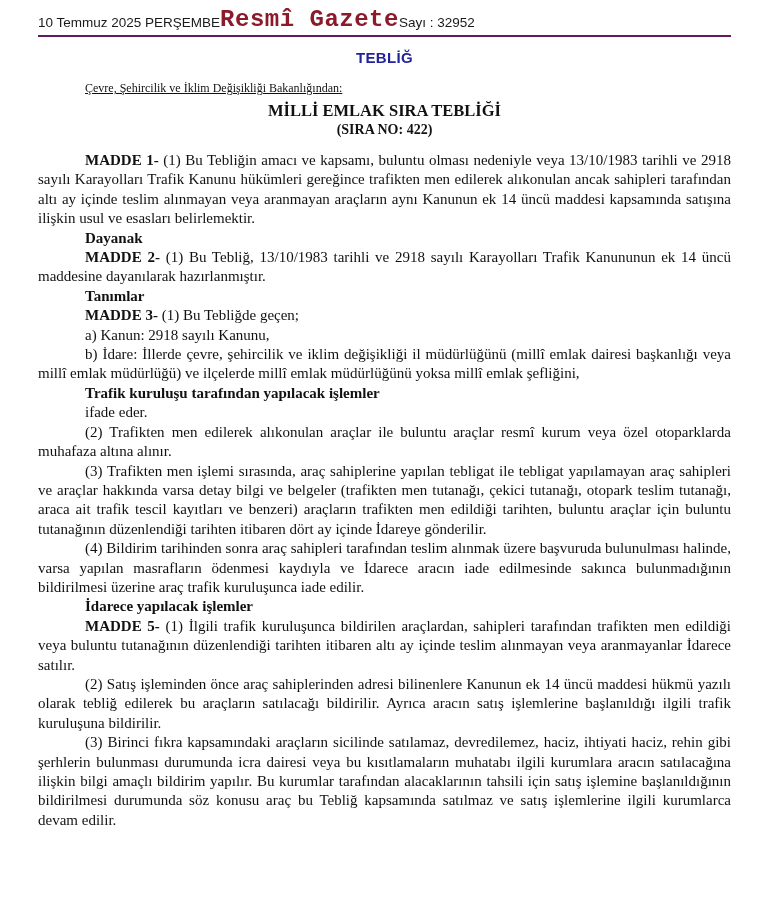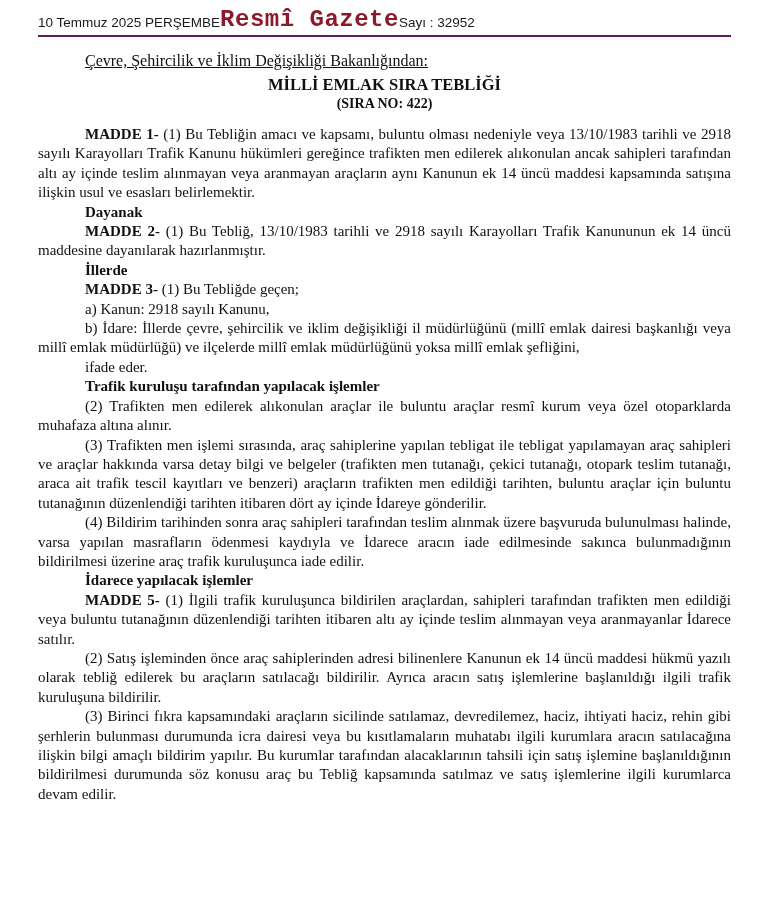--- a/index.html
+++ b/index.html
@@ -54,21 +54,21 @@
     font-family:"Liberation Sans", sans-serif;
     font-weight:bold;
     font-size:15px;
     color:var(--teblig-blue);
     letter-spacing:0.3px;
   }
   
   .ministry{
     margin-top:15px;
     margin-left:47px;
-    font-size:16px;
+    font-size:12px;
     text-decoration:underline;
   }
   .doc-title{
     margin-top:5px;
     text-align:center;
     font-weight:bold;
     font-size:16.5px;
   }
   .doc-number{
     margin-top:1px;
@@ -97,37 +97,38 @@
 <body>
 
 <div class="page">
 
   <div class="masthead">
     <span class="date">10 Temmuz 2025 PERŞEMBE</span>
     <span class="gazette">Resmî Gazete</span>
     <span class="issue">Sayı : 32952</span>
   </div>
 
+  <div class="section-label">TEBLİĞ</div>
 
   <div class="ministry">Çevre, Şehircilik ve İklim Değişikliği Bakanlığından:</div>
 
   <div class="doc-title">MİLLİ EMLAK SIRA TEBLİĞİ</div>
 
   <div class="doc-number">(SIRA NO: 422)</div>
 
   <div class="doc-body">
       <p class="para"><b>MADDE 1-</b> (1) Bu Tebliğin amacı ve kapsamı, buluntu olması nedeniyle veya 13/10/1983 tarihli ve 2918 sayılı Karayolları Trafik Kanunu hükümleri gereğince trafikten men edilerek alıkonulan ancak sahipleri tarafından altı ay içinde teslim alınmayan veya aranmayan araçların aynı Kanunun ek 14 üncü maddesi kapsamında satışına ilişkin usul ve esasları belirlemektir.</p>
       <p class="para heading">Dayanak</p>
       <p class="para"><b>MADDE 2-</b> (1) Bu Tebliğ, 13/10/1983 tarihli ve 2918 sayılı Karayolları Trafik Kanununun ek 14 üncü maddesine dayanılarak hazırlanmıştır.</p>
-      <p class="para heading">İllerde</p>
+      <p class="para heading">Tanımlar</p>
       <p class="para"><b>MADDE 3-</b> (1) Bu Tebliğde geçen;</p>
       <p class="para">a) Kanun: 2918 sayılı Kanunu,</p>
       <p class="para">b) İdare: İllerde çevre, şehircilik ve iklim değişikliği il müdürlüğünü (millî emlak dairesi başkanlığı veya millî emlak müdürlüğü) ve ilçelerde millî emlak müdürlüğünü yoksa millî emlak şefliğini,</p>
+      <p class="para heading">Trafik kuruluşu tarafından yapılacak işlemler</p>
       <p class="para">ifade eder.</p>
-      <p class="para heading">Trafik kuruluşu tarafından yapılacak işlemler</p>
       <p class="para">(2) Trafikten men edilerek alıkonulan araçlar ile buluntu araçlar resmî kurum veya özel otoparklarda muhafaza altına alınır.</p>
       <p class="para">(3) Trafikten men işlemi sırasında, araç sahiplerine yapılan tebligat ile tebligat yapılamayan araç sahipleri ve araçlar hakkında varsa detay bilgi ve belgeler (trafikten men tutanağı, çekici tutanağı, otopark teslim tutanağı, araca ait trafik tescil kayıtları ve benzeri) araçların trafikten men edildiği tarihten, buluntu araçlar için buluntu tutanağının düzenlendiği tarihten itibaren dört ay içinde İdareye gönderilir.</p>
       <p class="para">(4) Bildirim tarihinden sonra araç sahipleri tarafından teslim alınmak üzere başvuruda bulunulması halinde, varsa yapılan masrafların ödenmesi kaydıyla ve İdarece aracın iade edilmesinde sakınca bulunmadığının bildirilmesi üzerine araç trafik kuruluşunca iade edilir.</p>
       <p class="para heading">İdarece yapılacak işlemler</p>
       <p class="para"><b>MADDE 5-</b> (1) İlgili trafik kuruluşunca bildirilen araçlardan, sahipleri tarafından trafikten men edildiği veya buluntu tutanağının düzenlendiği tarihten itibaren altı ay içinde teslim alınmayan veya aranmayanlar İdarece satılır.</p>
       <p class="para">(2) Satış işleminden önce araç sahiplerinden adresi bilinenlere Kanunun ek 14 üncü maddesi hükmü yazılı olarak tebliğ edilerek bu araçların satılacağı bildirilir. Ayrıca aracın satış işlemlerine başlanıldığı ilgili trafik kuruluşuna bildirilir.</p>
       <p class="para">(3) Birinci fıkra kapsamındaki araçların sicilinde satılamaz, devredilemez, haciz, ihtiyati haciz, rehin gibi şerhlerin bulunması durumunda icra dairesi veya bu kısıtlamaların muhatabı ilgili kurumlara aracın satılacağına ilişkin bilgi amaçlı bildirim yapılır. Bu kurumlar tarafından alacaklarının tahsili için satış işlemine başlanıldığının bildirilmesi durumunda söz konusu araç bu Tebliğ kapsamında satılmaz ve satış işlemlerine ilgili kurumlarca devam edilir.</p>
     </div>
 
 </div>

